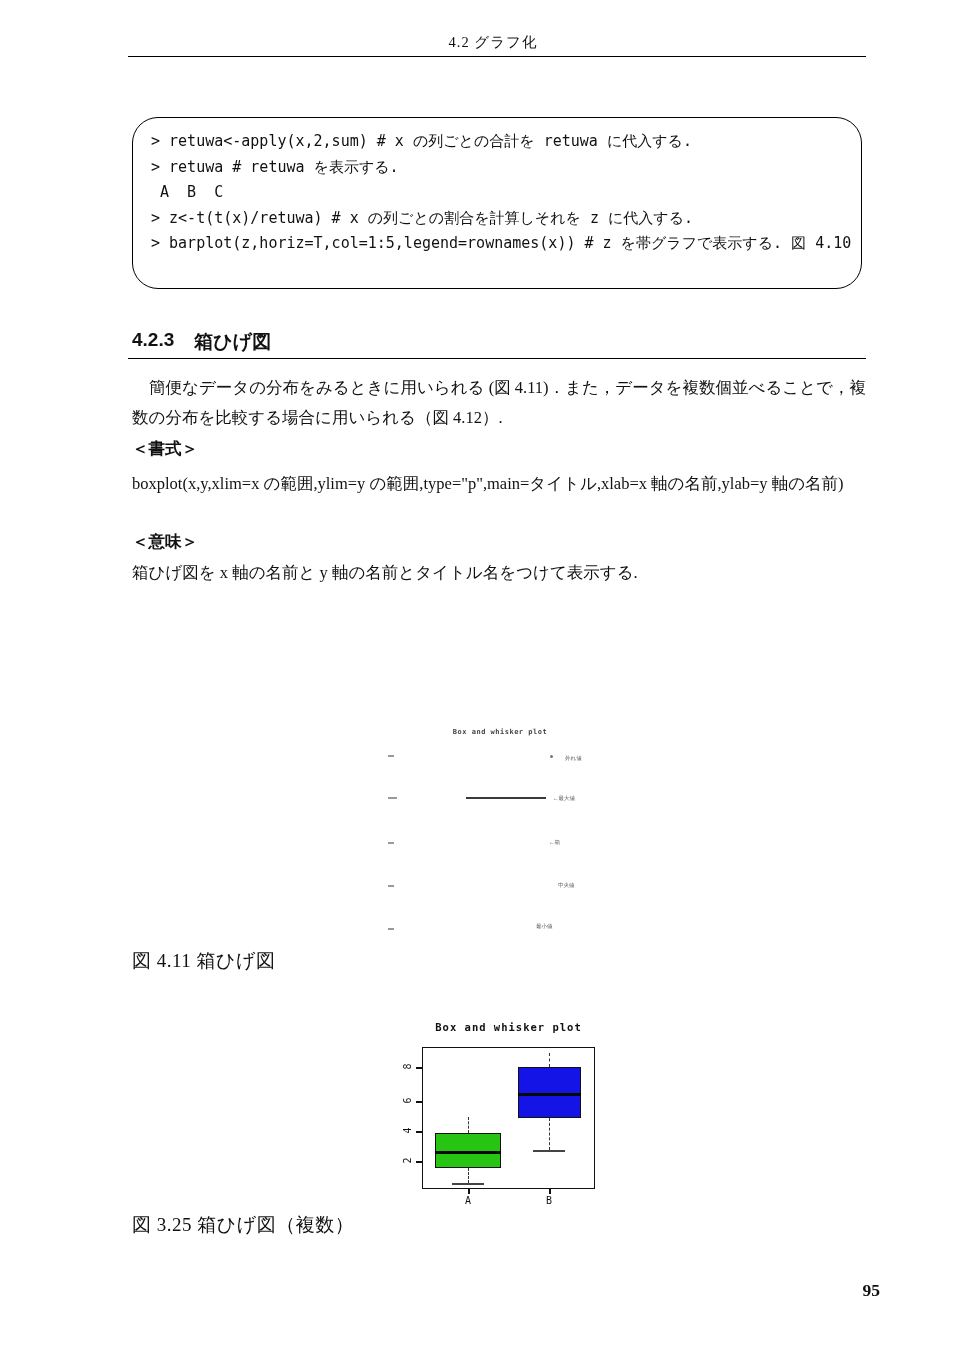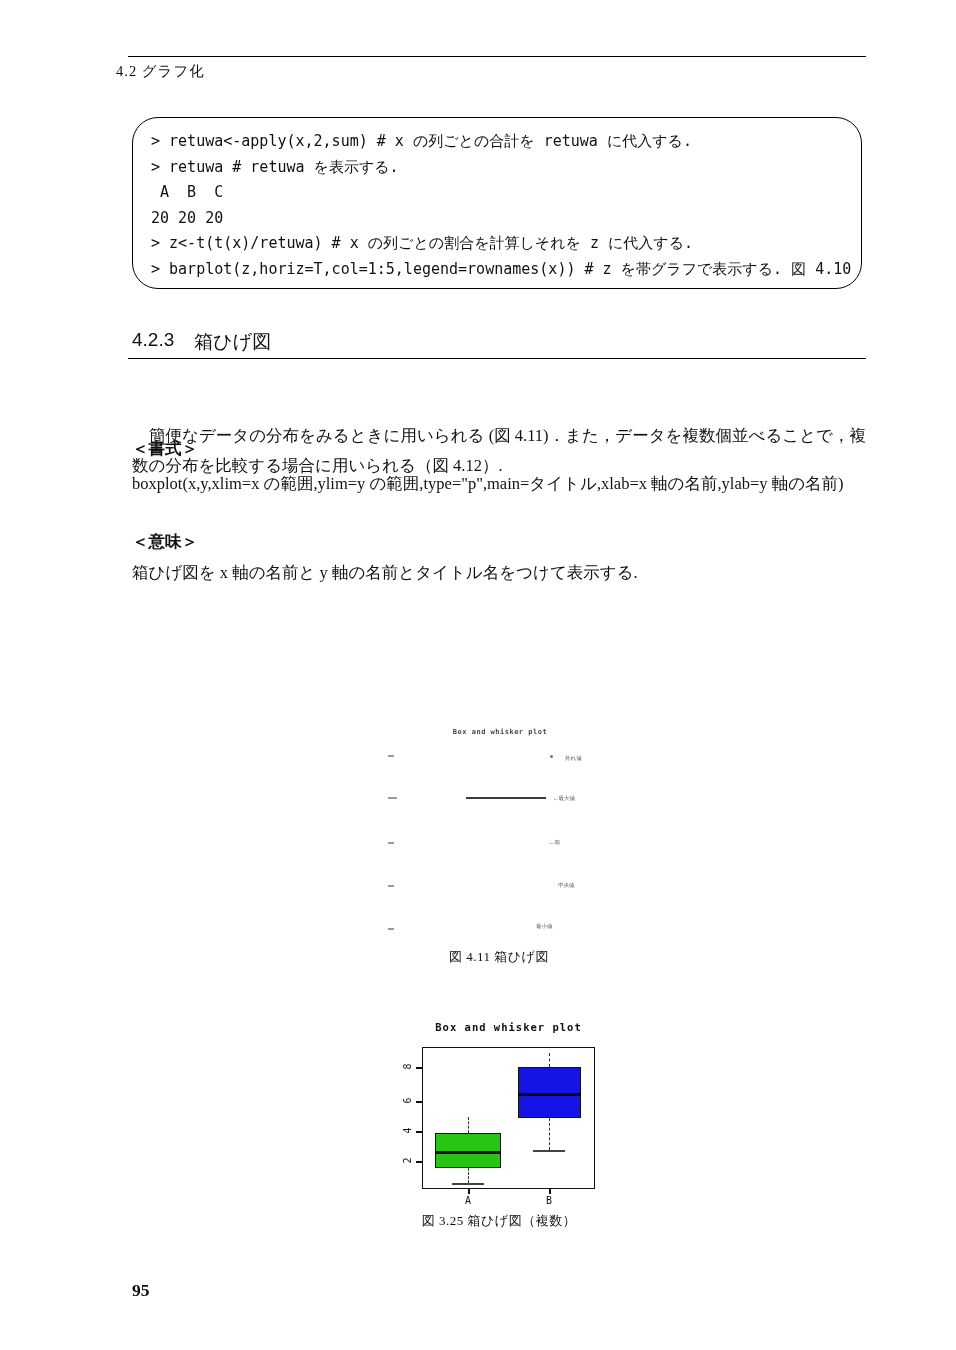--- a/index.html
+++ b/index.html
@@ -5,65 +5,65 @@
   * { margin:0; padding:0; box-sizing:border-box; }
   body { background:#888; }
   .page {
     position:relative; width:956px; height:1350px; margin:0 auto;
     background:#ffffff; color:#111;
     font-family:"Liberation Serif", "DejaVu Serif", serif;
     overflow:hidden;
   }
   
   .header-text {
-    position:absolute; top:33px; left:116px; width:738px;
-    text-align:left; font-size:14.5px; letter-spacing:1px;margin-top:29px;
+    position:absolute; top:33px; left:124px; width:738px;
+    text-align:center; font-size:14.5px; letter-spacing:1px;
   }
   .header-rule {
     position:absolute; top:56px; left:128px; width:738px; height:1.2px; background:#000;
   }
   
   .code-box {
     position:absolute; top:117px; left:132px; width:730px; height:172px;
     border:1.4px solid #000; border-radius:26px;
     padding:11px 18px;
   }
   .code-line {
     font-family:"DejaVu Sans Mono", monospace;
     font-size:15px; line-height:25.6px; white-space:pre; color:#111;
   }
   
   .section-heading {
     position:absolute; top:329px; left:132px; display:flex; gap:20px;
-    font-family:"Liberation Sans", sans-serif; font-weight:normal; font-size:19px;
+    font-family:"Liberation Sans", sans-serif; font-weight:bold; font-size:19px;
   }
   .heading-rule {
     position:absolute; top:358px; left:128px; width:738px; height:1.2px; background:#000;
   }
   
   .text-col { position:absolute; left:132px; width:734px; font-size:16.5px; }
-  .para { line-height:30px; text-align:justify; text-indent:17px;margin-top:48px; }
+  .para { line-height:30px; text-align:justify; text-indent:17px; }
   .label-gothic {
     font-family:"Liberation Sans", sans-serif; font-weight:bold; font-size:16.5px;
   }
   .plain-block { line-height:31px; text-align:justify; }
   
   .fig411 { position:absolute; left:378px; top:722px; width:244px; height:222px;
             filter:blur(0.3px); }
   .fig411-title { position:absolute; top:6px; left:0; width:100%; text-align:center;
     font-family:"DejaVu Sans Mono", monospace; font-size:7px; font-weight:bold;
     color:#444; letter-spacing:0.5px; }
   .fig411 .ytick { position:absolute; left:10px; width:6px; height:2px; background:#999; }
   .fig411-median { position:absolute; left:88px; top:75px; width:80px; height:2px; background:#3a3a3a; }
   .fig411-outlier { position:absolute; left:172px; top:33px; width:3px; height:3px;
     border-radius:50%; background:#777; }
   .fig411 .anno { position:absolute; font-size:5.5px; color:#555;
     font-family:"Liberation Serif", serif; white-space:nowrap; }
-  .fig-caption { position:absolute; left:132px; width:734px; text-align:center;
-    font-size:13px; letter-spacing:0.5px; }
+  .fig-caption { position:absolute; left:132px; width:734px; 
+    font-size:19px; letter-spacing:0.5px; }
   
   .fig412 { position:absolute; left:395px; top:1018px; width:230px; height:192px; }
   .fig412-title { position:absolute; top:3px; left:27px; width:173px; text-align:center;
     font-family:"DejaVu Sans Mono", monospace; font-size:10.5px; font-weight:bold;
     color:#111; letter-spacing:1px; white-space:nowrap; }
   .fig412-frame { position:absolute; left:27px; top:29px; width:173px; height:142px;
     border:1.5px solid #111; }
   .fig412 .ytick-mark { position:absolute; left:21px; width:6px; height:1.5px; background:#111; }
   .fig412 .ytick-label { position:absolute; left:2px; width:20px; text-align:center;
     font-family:"DejaVu Sans Mono", monospace; font-size:10px; color:#111;
@@ -73,35 +73,34 @@
     text-align:center; font-family:"DejaVu Sans Mono", monospace; font-size:10px; }
   .whisker { position:absolute; width:0; border-left:1.5px dashed #333; }
   .whisker-cap { position:absolute; height:2px; background:#444; }
   .boxA { position:absolute; left:40px; top:115px; width:66px; height:35px;
     background:#28c414; border:1.5px solid #111; }
   .boxB { position:absolute; left:123px; top:49px; width:63px; height:51px;
     background:#1414e6; border:1.5px solid #111; }
   .median-line { position:absolute; left:-1px; right:-1px; height:2.5px; background:#000a00; }
   
   .page-number { position:absolute; top:1280px; left:132px; width:748px;
-    text-align:left; font-size:17.5px; font-weight:bold; }
+    text-align:right; font-size:17.5px; font-weight:bold; }
 </style>
 </head>
 <body>
 
 <div class="page">
 
   <div class="header-text">4.2 グラフ化</div>
   <div class="header-rule"></div>
 
   <div class="code-box">
     <div class="code-line">&gt; retuwa&lt;-apply(x,2,sum) # x の列ごとの合計を retuwa に代入する.</div>
     <div class="code-line">&gt; retuwa # retuwa を表示する.</div>
     <div class="code-line"> A  B  C</div>
-    <div class="code-line">20 20 20</div>
     <div class="code-line">&gt; z&lt;-t(t(x)/retuwa) # x の列ごとの割合を計算しそれを z に代入する.</div>
     <div class="code-line">&gt; barplot(z,horiz=T,col=1:5,legend=rownames(x)) # z を帯グラフで表示する. 図 4.10</div>
   </div>
 
   <div class="section-heading">
     <span>4.2.3</span>
     <span>箱ひげ図</span>
   </div>
   <div class="heading-rule"></div>
 

